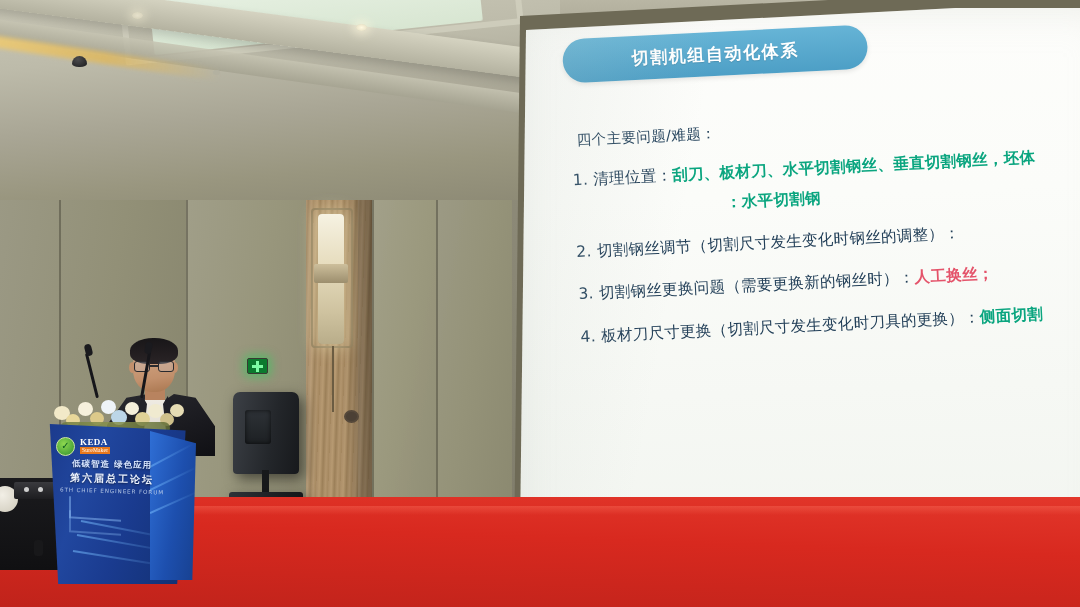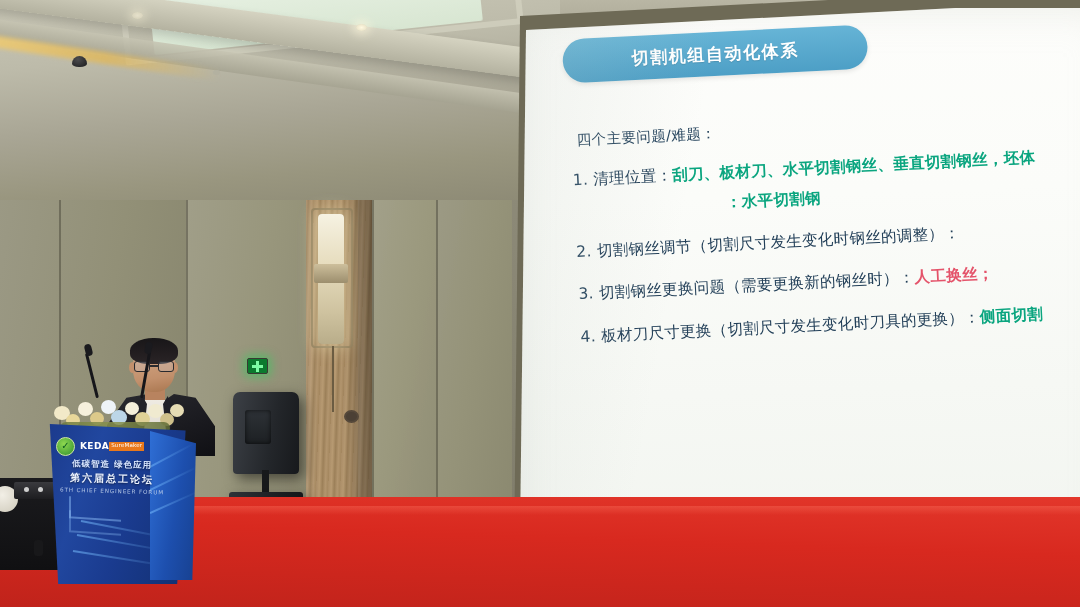--- a/index.html
+++ b/index.html
@@ -111,21 +111,21 @@
     clip-path:polygon(0 2%,100% 10%,92% 100%,0 100%);}
   .pod-ray{position:absolute;background:linear-gradient(90deg,rgba(120,190,255,.55),rgba(120,190,255,0));
     height:2px;transform-origin:left center;}
   .pod-chevron{position:absolute;border-left:2px solid rgba(150,200,255,.45);
     border-bottom:2px solid rgba(150,200,255,.45);transform:skewY(4deg);}
   .pod-logo{position:absolute;left:56px;top:436px;width:118px;height:20px;display:flex;gap:5px;align-items:center;}
   .logo-circle{width:19px;height:19px;border-radius:50%;
     background:radial-gradient(circle at 40% 35%,#8fd94f,#2f8f2f);
     border:1.5px solid #cfe9a0;display:flex;align-items:center;justify-content:center;}
   .logo-circle span{color:#0b5c22;font-size:10px;font-weight:bold;line-height:1;}
-  .logo-keda{display:flex;flex-direction:row;line-height:1;}
+  .logo-keda{display:flex;flex-direction:column;line-height:1;font-family:Liberation Serif, serif;}
   .logo-keda .kd{color:#ffffff;font-size:9px;font-weight:bold;letter-spacing:.4px;}
   .logo-keda .sb{background:#e8781c;color:#fff;font-size:5.5px;padding:1px 2px;letter-spacing:.2px;}
   .pod-cn1,.pod-cn2{position:absolute;color:#d8e6ff;font-weight:bold;text-align:center;
     text-shadow:0 1px 2px rgba(0,0,0,.5);white-space:nowrap;}
   .pod-cn1{left:52px;top:459px;width:120px;font-size:8.5px;letter-spacing:1px;transform:rotate(1.6deg);}
   .pod-cn2{left:52px;top:472px;width:120px;font-size:10px;letter-spacing:2px;transform:rotate(1.6deg);color:#eef4ff;}
   .pod-en{position:absolute;left:52px;top:488px;width:120px;text-align:center;
     color:#b9cbe8;font-size:5.6px;letter-spacing:.9px;transform:rotate(1.6deg);white-space:nowrap;}
 
   

